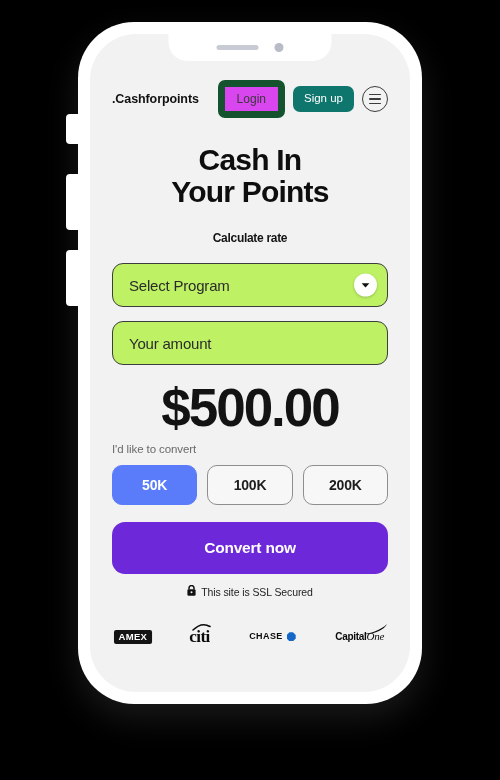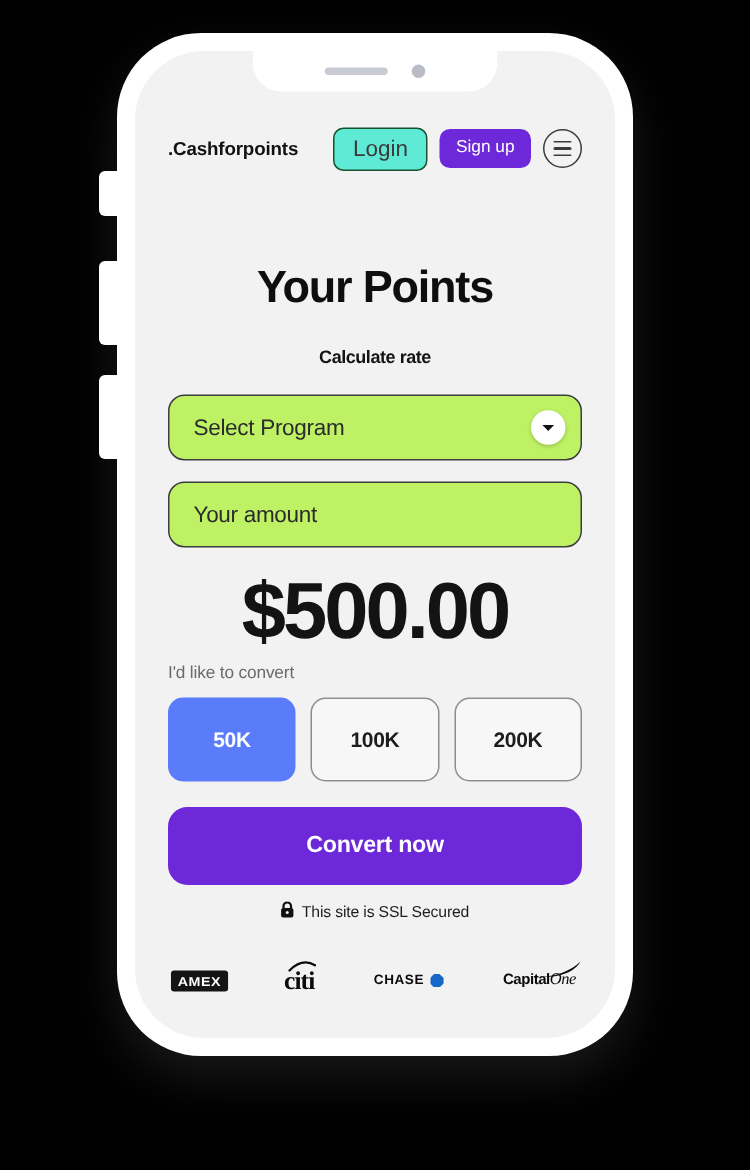--- a/index.html
+++ b/index.html
@@ -103,33 +103,33 @@
     letter-spacing: -0.1px;
   }
 
   .topbar-right {
     display: flex;
     align-items: center;
     gap: 8px;
   }
 
   .btn-login {
-    font-size: 15px;
+    font-size: 12px;
     color: #3a3a3a;
-    background: #5eead4;
-    border: 1px solid #14532d;
+    background: #d946ef;
+    border: 7px solid #14532d;
     border-radius: 7px;
     padding: 6px 12px;
     line-height: 1;
   }
 
   .btn-signup {
     font-size: 11.5px;
     color: #ffffff;
-    background: #6d28d9;
+    background: #0f766e;
     border: none;
     border-radius: 7px;
     padding: 7px 11px;
     line-height: 1;
     font-weight: normal;
   }
 
   .hamburger {
     width: 26px;
     height: 26px;
@@ -221,21 +221,21 @@
   }
 
   .chips {
     display: flex;
     gap: 10px;
     margin-top: 10px;
   }
 
   .chip {
     flex: 1;
-    height: 56px;
+    height: 40px;
     border-radius: 10px;
     display: flex;
     align-items: center;
     justify-content: center;
     font-size: 14px;
     font-weight: bold;
     letter-spacing: -0.2px;
     background: #f7f7f7;
     border: 1px solid #8e8e8e;
     color: #1d1d1d;
@@ -381,21 +381,21 @@
             <button class="btn-signup">Sign up</button>
             <div class="hamburger">
               <i></i>
               <i></i>
               <i></i>
             </div>
           </div>
         </div>
 
         <h1 class="headline">
-          <br>
+          <span>Cash In</span><br>
           <span>Your Points</span>
         </h1>
 
         <div class="subhead">Calculate rate</div>
 
         <div class="field">
           <span class="field-text">Select Program</span>
           <span class="chevron-btn">
             <svg width="9" height="6" viewBox="0 0 9 6" aria-hidden="true">
               <path d="M0.6 0.8 L4.5 4.9 L8.4 0.8 Z" fill="#111111"></path>

